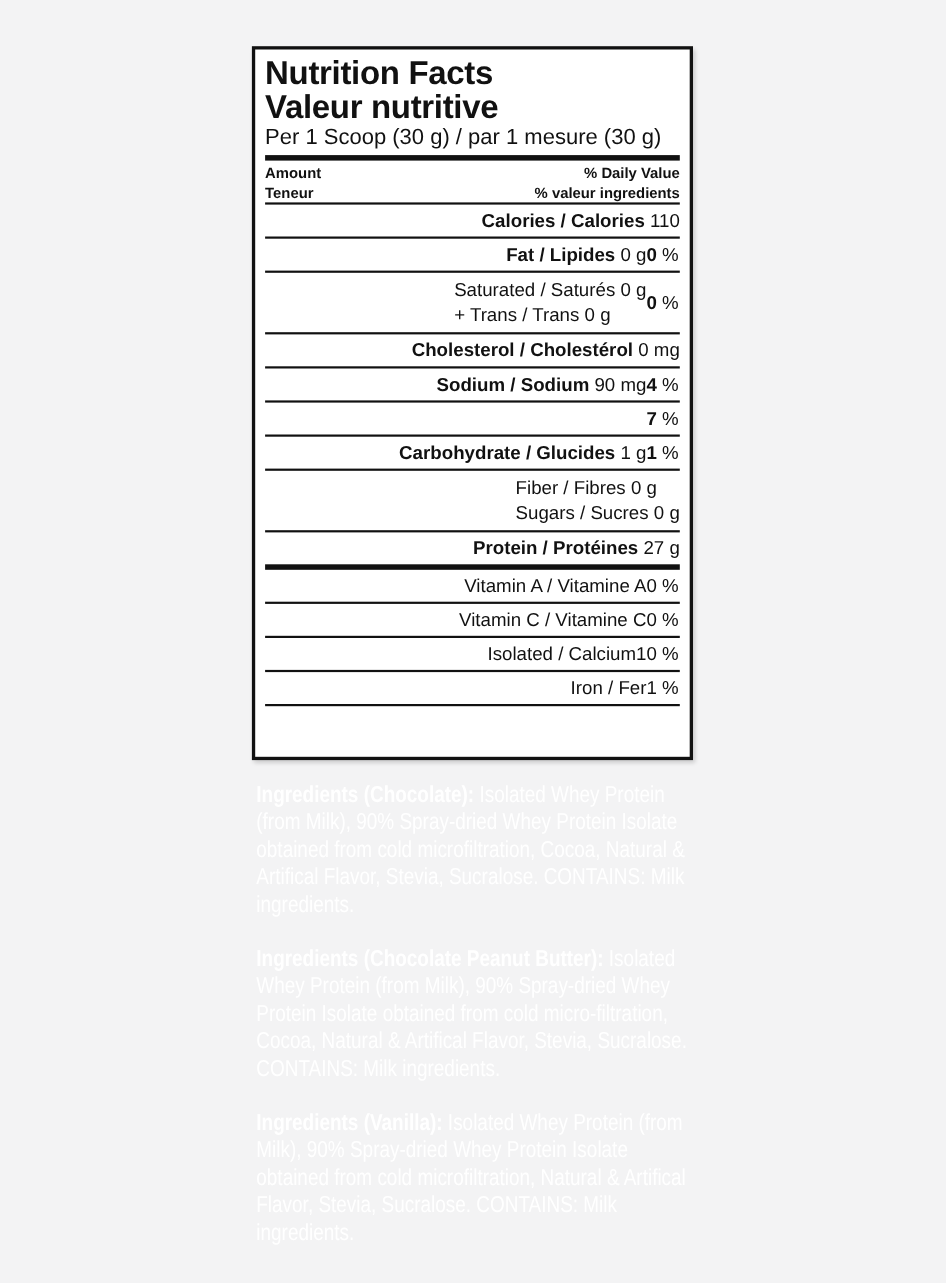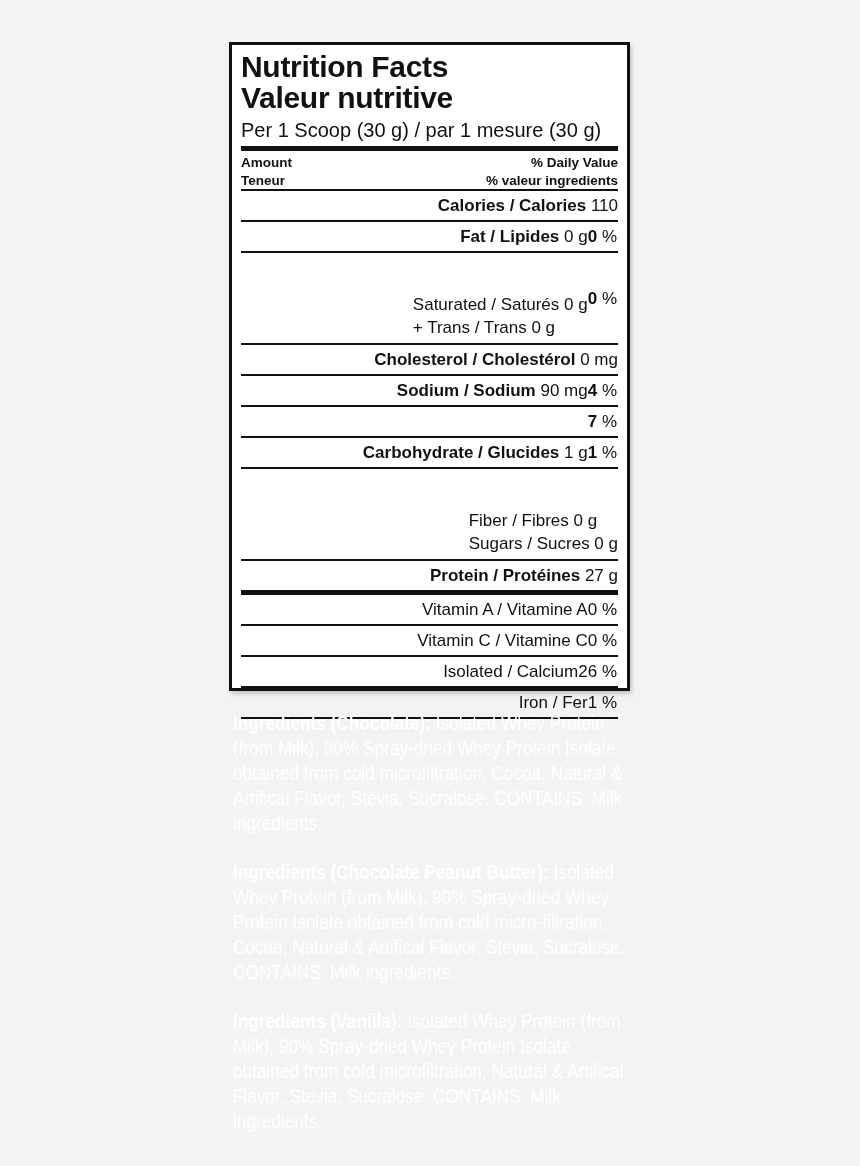--- a/index.html
+++ b/index.html
@@ -27,21 +27,20 @@
   }
   .nf-title{
     font-size:30px;
     font-weight:bold;
     line-height:31px;
     letter-spacing:-0.3px;
   }
   .nf-serving{
     font-size:20px;
     line-height:24px;
-    margin-top:5px;
   }
   .bar-thick{
     height:5px;background:#111111;margin:4px 0 3px 0;
   }
   .nf-header{
     border-bottom:2px solid #111111;
     padding-bottom:0;
   }
   .nf-header-line{
     display:flex;justify-content:space-between;
@@ -52,21 +51,21 @@
     display:flex;justify-content:flex-end;align-items:center;
     font-size:17px;line-height:21px;
     padding:4px 0;
     border-bottom:2px solid #111111;
   }
   .row.sep-thick{border-bottom:5px solid #111111;}
   .row.sep-none{border-bottom:none;}
   .row .nm b{font-weight:bold;}
   .row .dv{white-space:nowrap;padding-right:1px;}
   .row .dv b{font-weight:bold;}
-  .row .sub{padding-left:20px;margin-top:36px;}
+  .row .sub{padding-left:20px;}
   .row .sub .subline{font-size:17px;line-height:23px;}
   
   .ingredients{
     position:absolute;
     left:233px;top:710px;
     width:478px;
     transform:scaleX(0.82);
     transform-origin:top left;
     color:#ffffff;
   }
@@ -140,21 +139,21 @@
         <div class="row sep-thin">
           <span class="nm">Vitamin A / Vitamine A</span>
           <span class="dv">0 %</span>
         </div>
         <div class="row sep-thin">
           <span class="nm">Vitamin C / Vitamine C</span>
           <span class="dv">0 %</span>
         </div>
         <div class="row sep-thin">
           <span class="nm">Isolated / Calcium</span>
-          <span class="dv">26 %</span>
+          <span class="dv">10 %</span>
         </div>
         <div class="row sep-thin">
           <span class="nm">Iron / Fer</span>
           <span class="dv">1 %</span>
         </div>
       </div>
   </div>
 
   <div class="ingredients" id="ingredients">
       <p class="ing-para"><b>Ingredients (Chocolate):</b> Isolated Whey Protein (from Milk), 90% Spray-dried Whey Protein Isolate obtained from cold microfiltration, Cocoa, Natural &amp; Artifical Flavor, Stevia, Sucralose. CONTAINS: Milk ingredients.</p>

